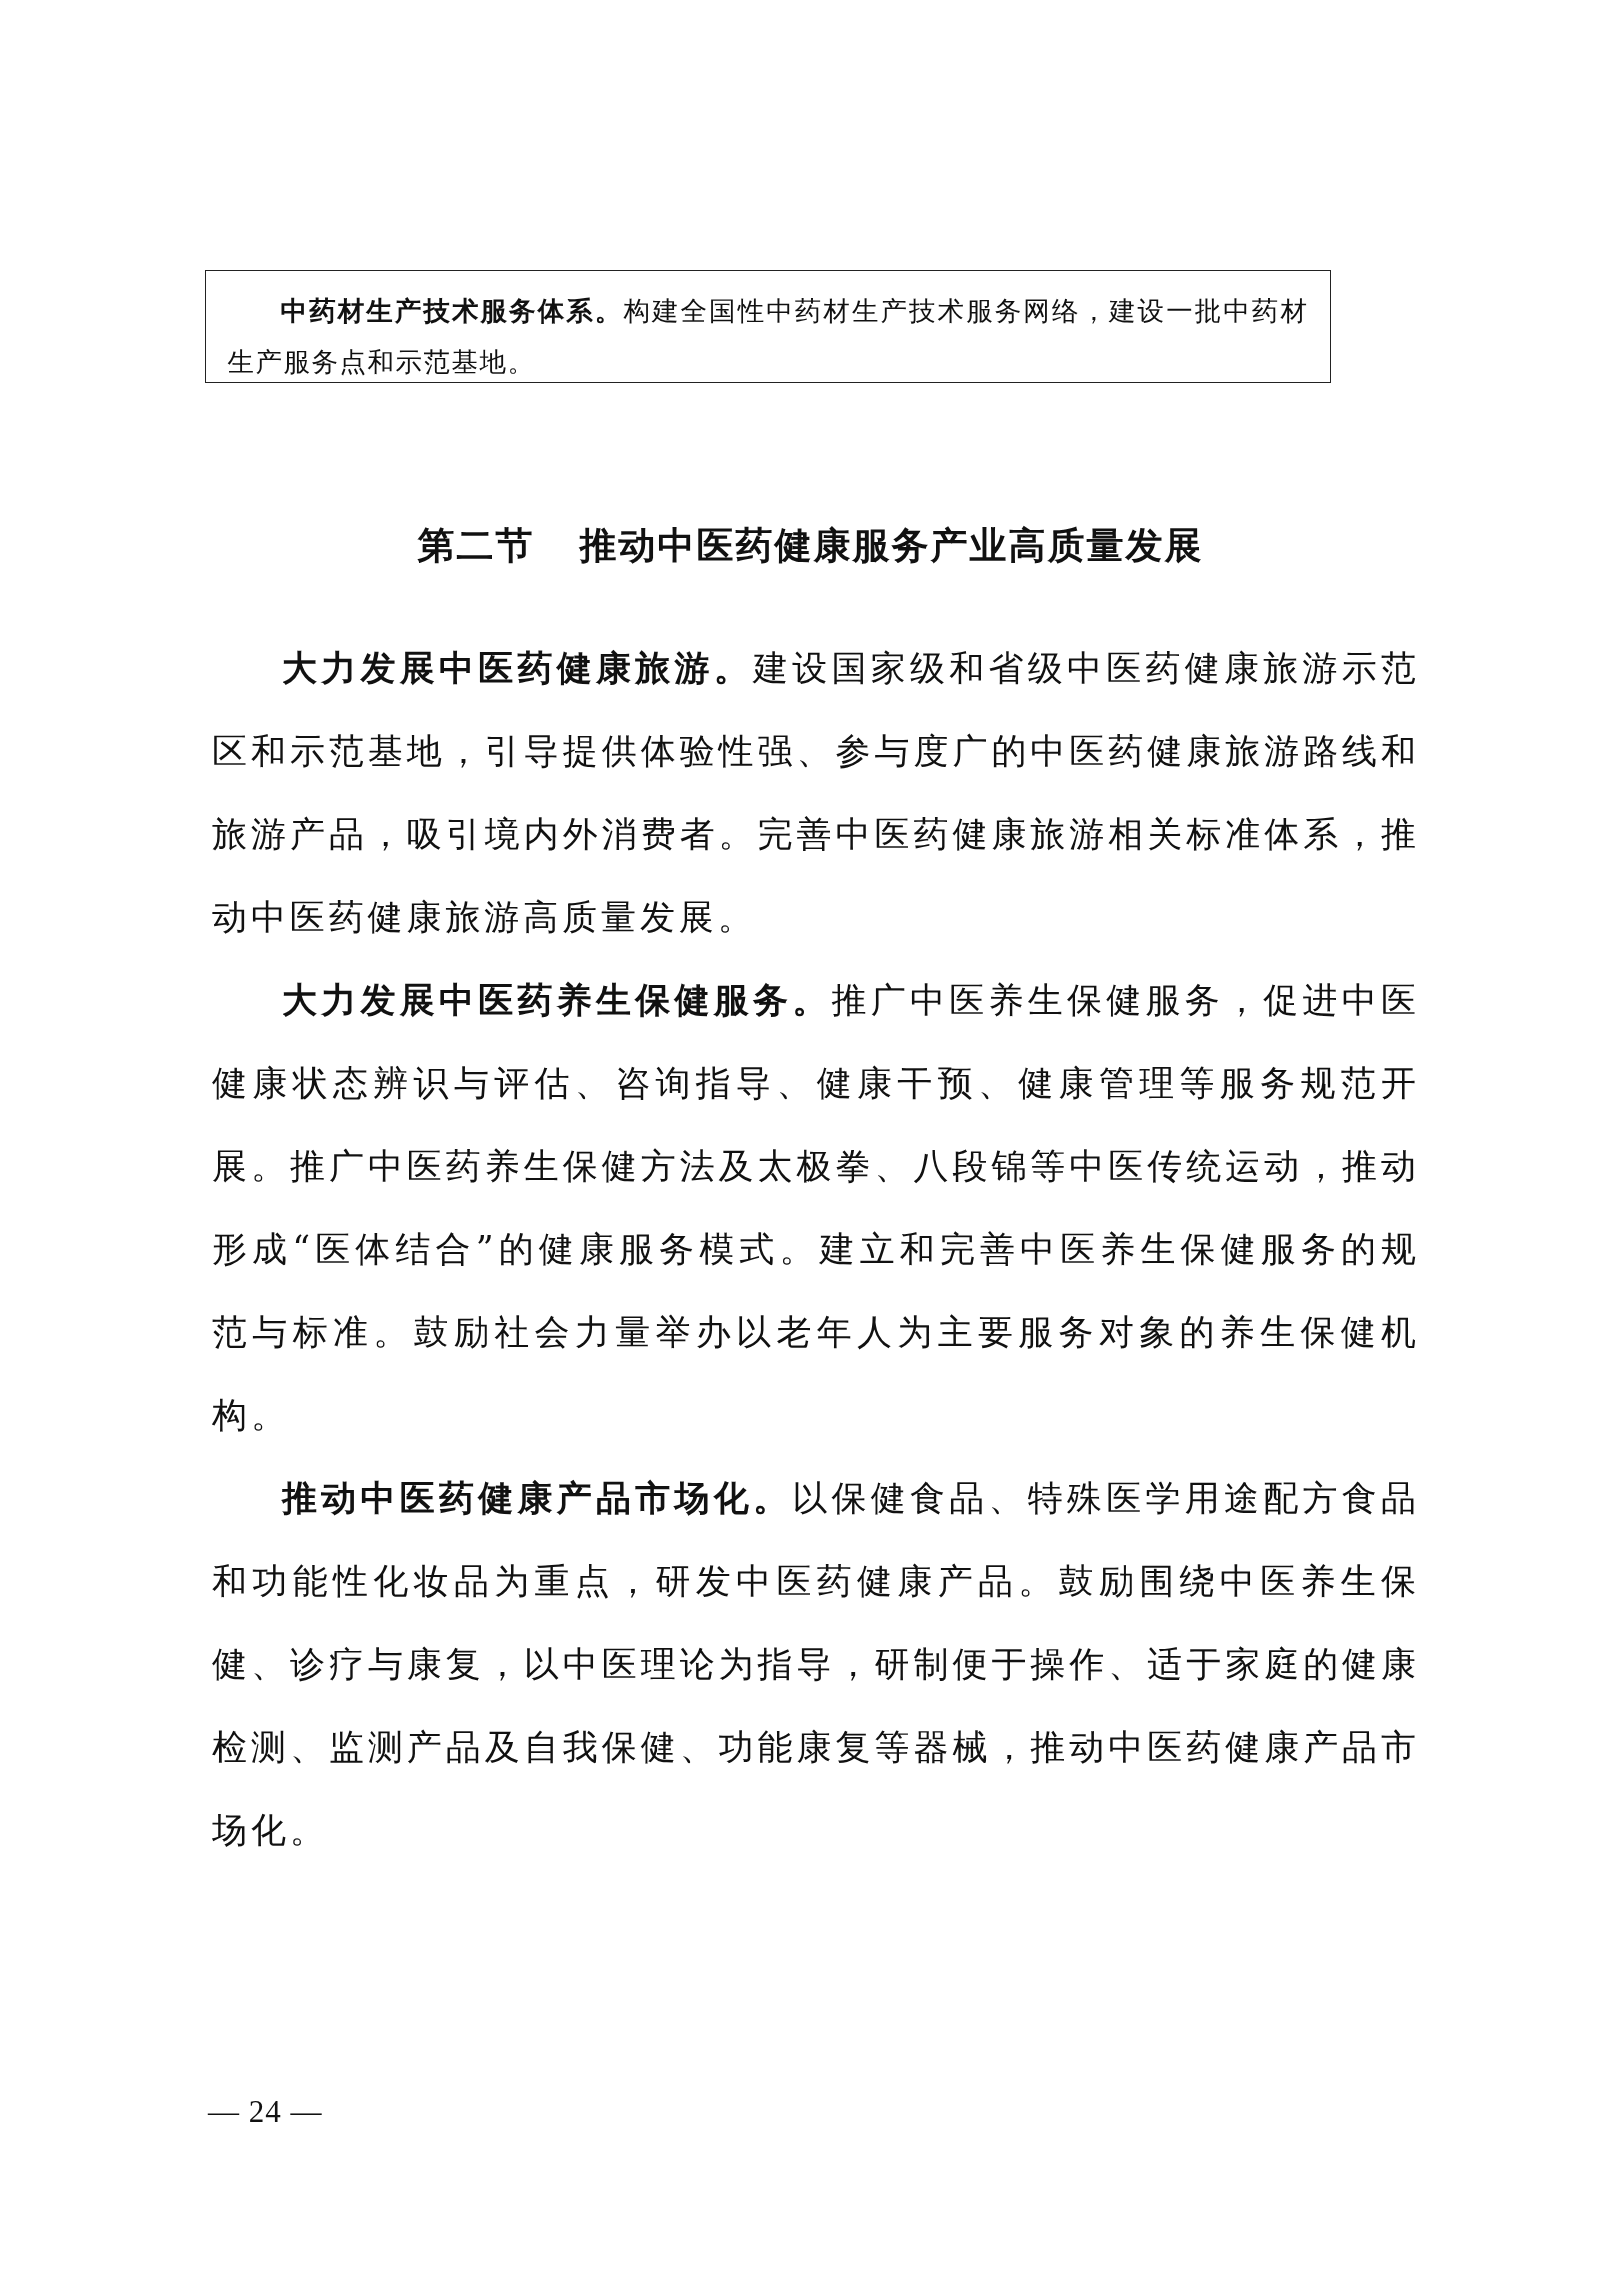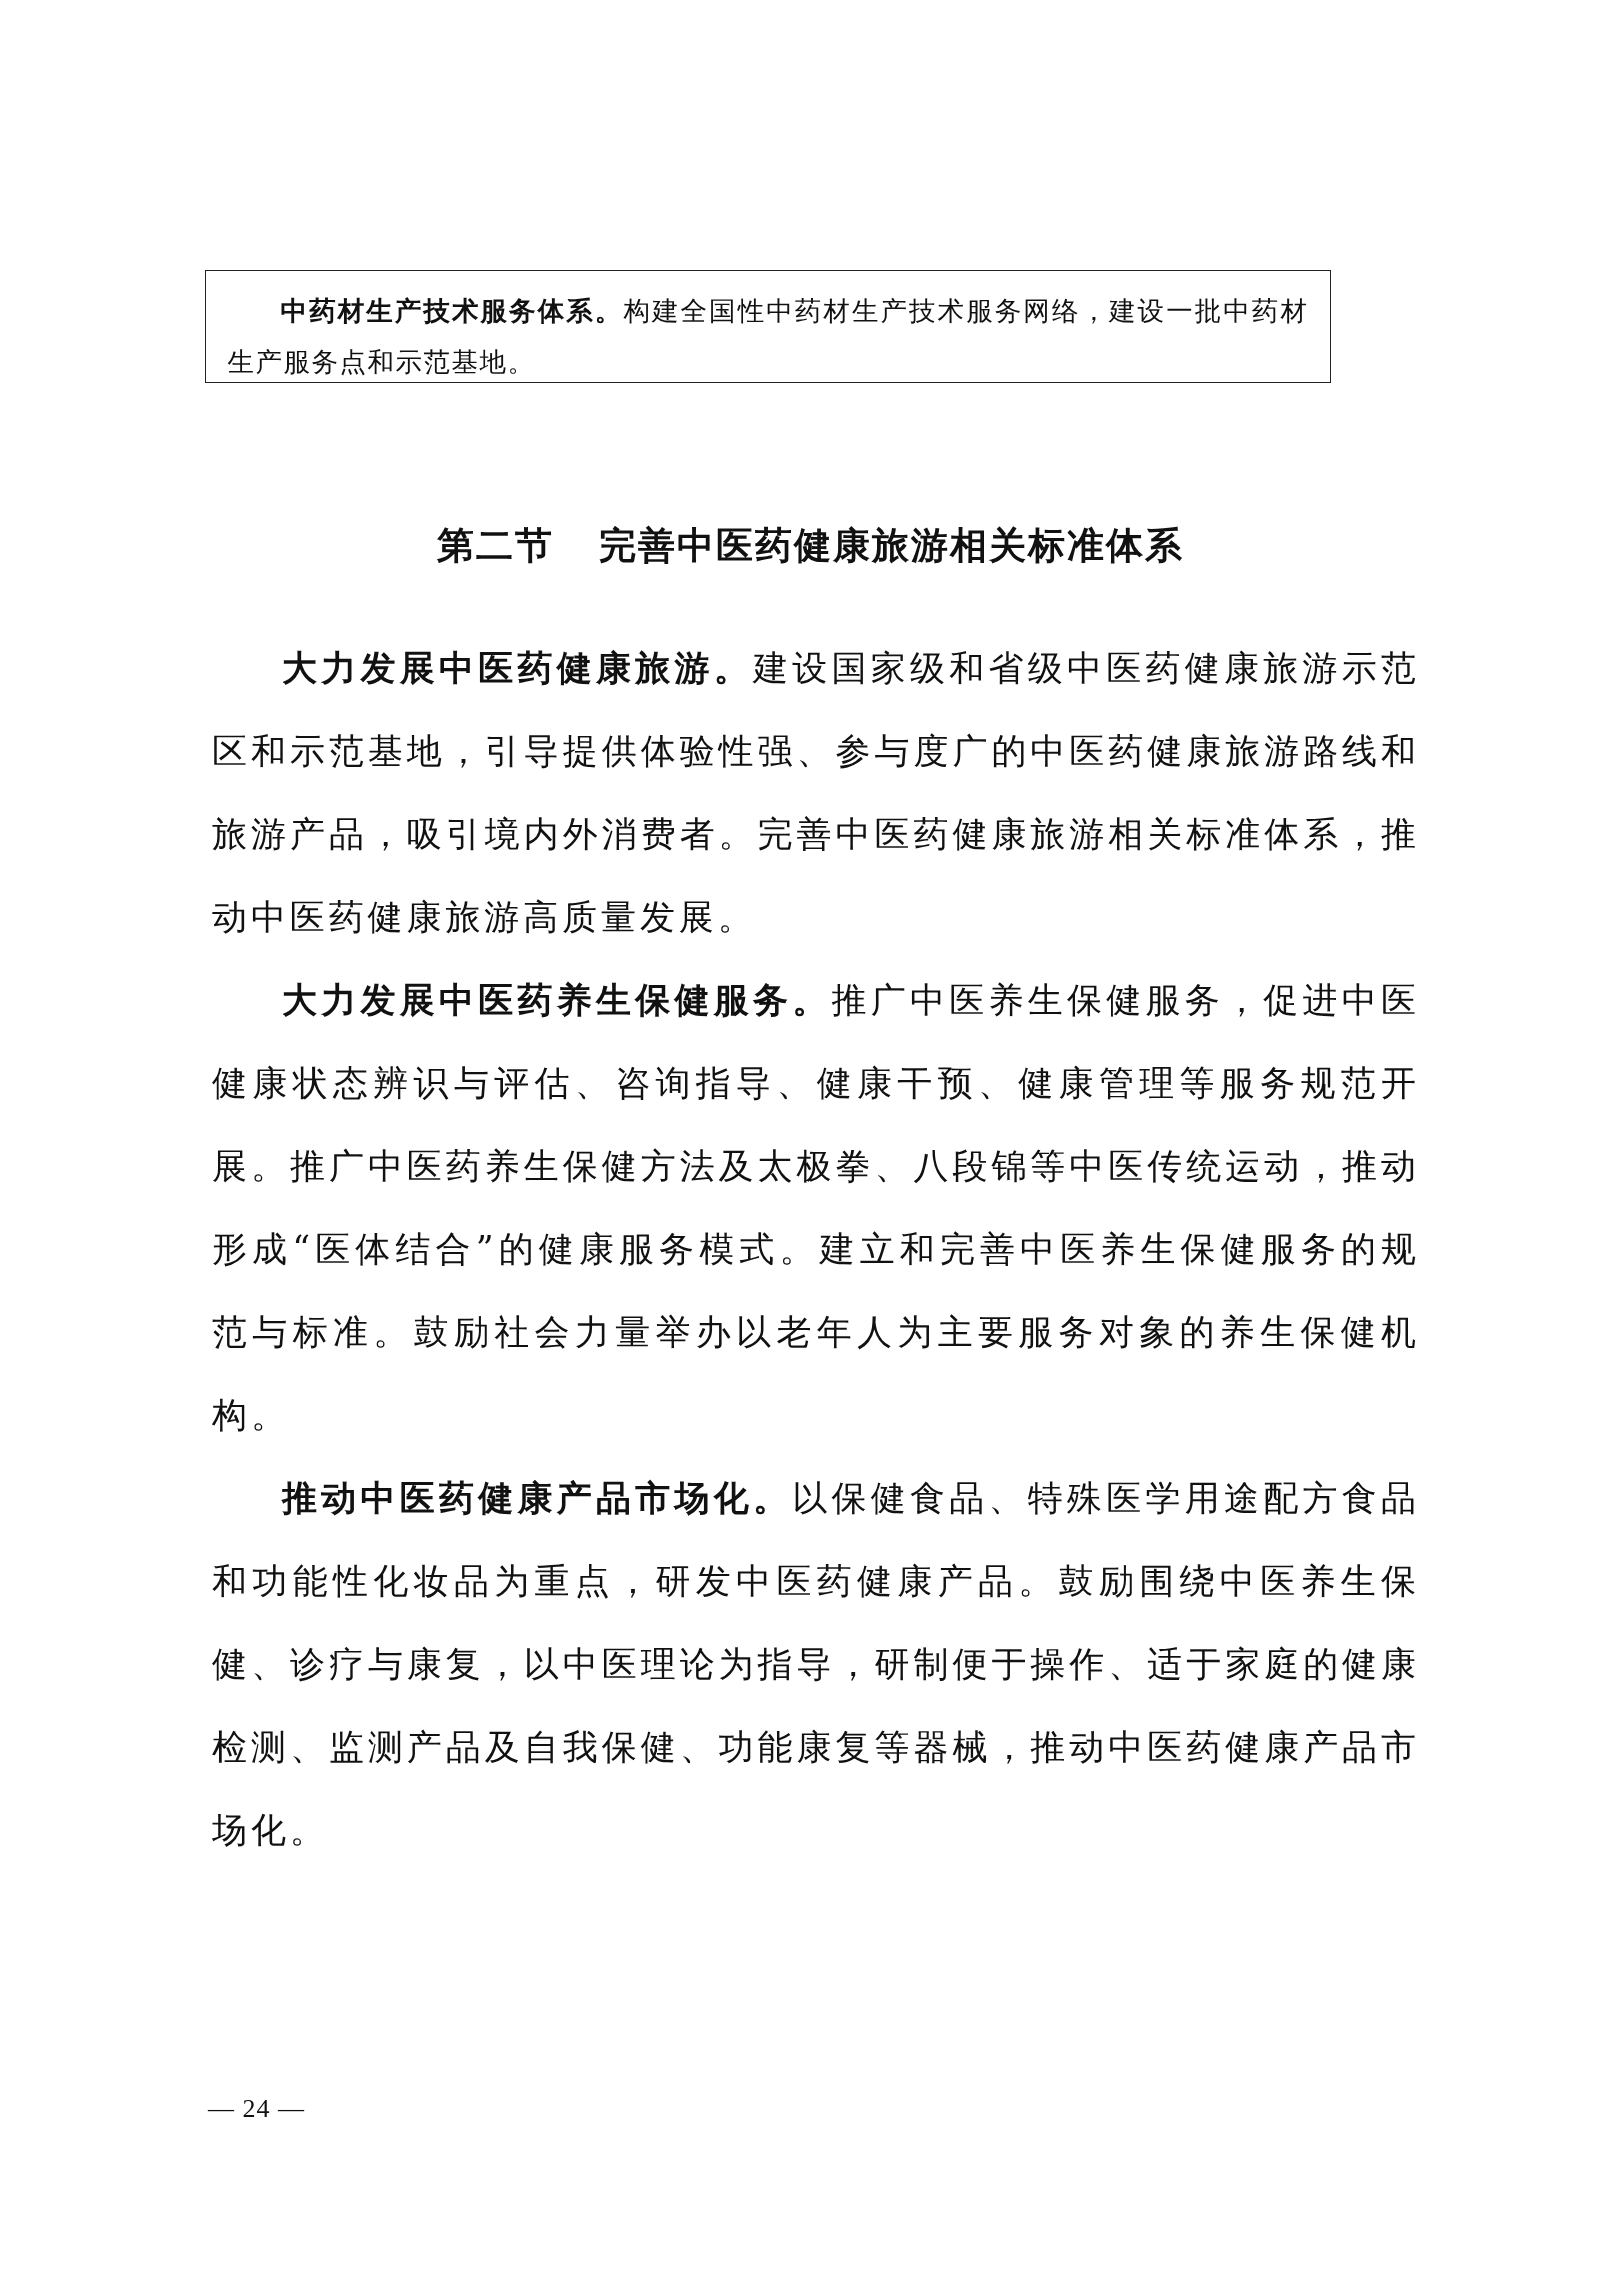--- a/index.html
+++ b/index.html
@@ -11,31 +11,31 @@
            text-indent:2em; text-align:justify; text-align-last:left; }
   .box .bold, .para .bold { font-weight:bold; font-family:"DejaVu Sans","Liberation Sans",sans-serif; }
   .heading { position:absolute; left:0; width:1621px; top:521px; text-align:center;
              font-family:"DejaVu Sans","Liberation Sans",sans-serif; font-weight:bold;
              font-size:37px; letter-spacing:2px; }
   .heading .gap { display:inline-block; width:45px; }
   .body { position:absolute; left:212px; width:1208px; top:627px; }
   .para { margin:0; font-size:35px; line-height:83px; letter-spacing:3.9px;
           text-indent:2em; text-align:justify; text-align-last:left; }
   .footer { position:absolute; top:2094px; left:208px; font-family:"Liberation Serif","DejaVu Serif",serif;
-            font-size:26px; letter-spacing:1px; }
+            font-size:31px; letter-spacing:1px; }
 </style>
 </head>
 <body>
 
 <div class="box">
   <p><span class="bold">中药材生产技术服务体系。</span><span>构建全国性中药材生产技术服务网络，建设一批中药材生产服务点和示范基地。</span></p>
 </div>
 
 <div class="heading">
-  <span>第二节</span><span class="gap"></span><span>完善中医药健康旅游相关标准体系</span>
+  <span>第二节</span><span class="gap"></span><span>推动中医药健康服务产业高质量发展</span>
 </div>
 
 <div class="body">
   <p class="para"><span class="bold">大力发展中医药健康旅游。</span><span>建设国家级和省级中医药健康旅游示范区和示范基地，引导提供体验性强、参与度广的中医药健康旅游路线和旅游产品，吸引境内外消费者。完善中医药健康旅游相关标准体系，推动中医药健康旅游高质量发展。</span></p>
   <p class="para"><span class="bold">大力发展中医药养生保健服务。</span><span>推广中医养生保健服务，促进中医健康状态辨识与评估、咨询指导、健康干预、健康管理等服务规范开展。推广中医药养生保健方法及太极拳、八段锦等中医传统运动，推动形成“医体结合”的健康服务模式。建立和完善中医养生保健服务的规范与标准。鼓励社会力量举办以老年人为主要服务对象的养生保健机构。</span></p>
   <p class="para"><span class="bold">推动中医药健康产品市场化。</span><span>以保健食品、特殊医学用途配方食品和功能性化妆品为重点，研发中医药健康产品。鼓励围绕中医养生保健、诊疗与康复，以中医理论为指导，研制便于操作、适于家庭的健康检测、监测产品及自我保健、功能康复等器械，推动中医药健康产品市场化。</span></p>
 </div>
 
 <div class="footer">— 24 —</div>
 

